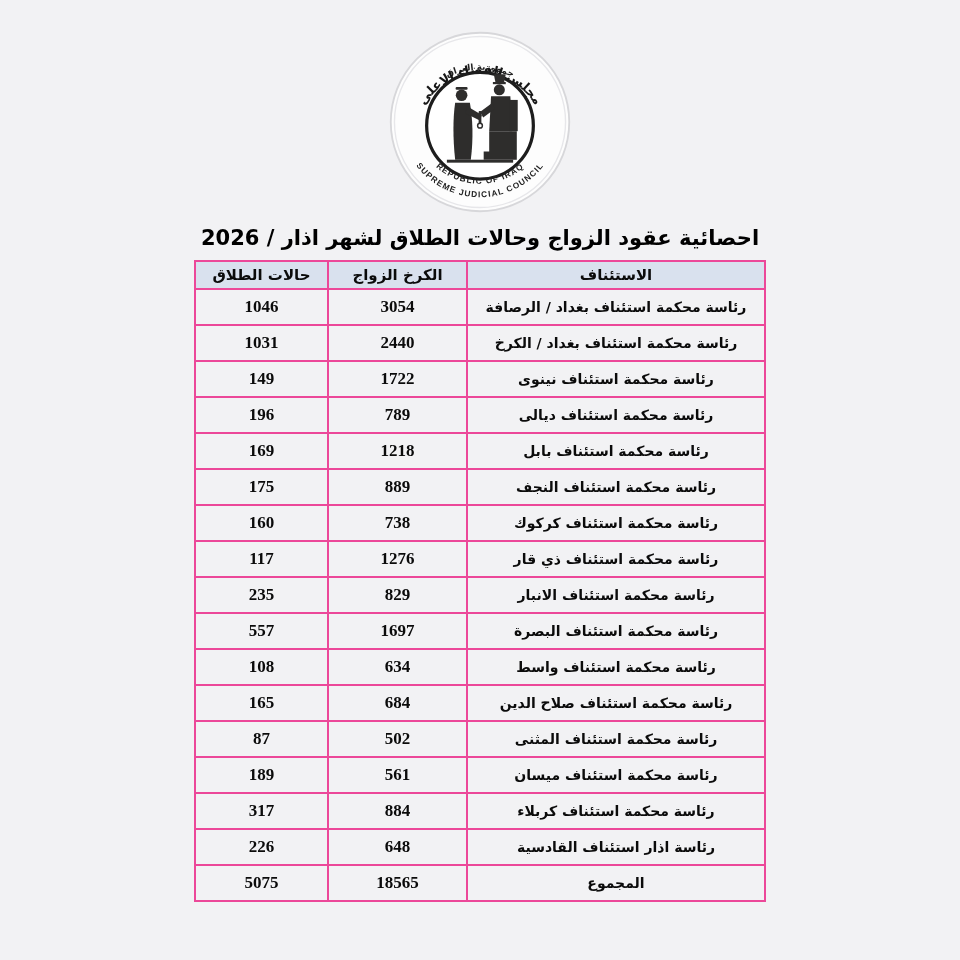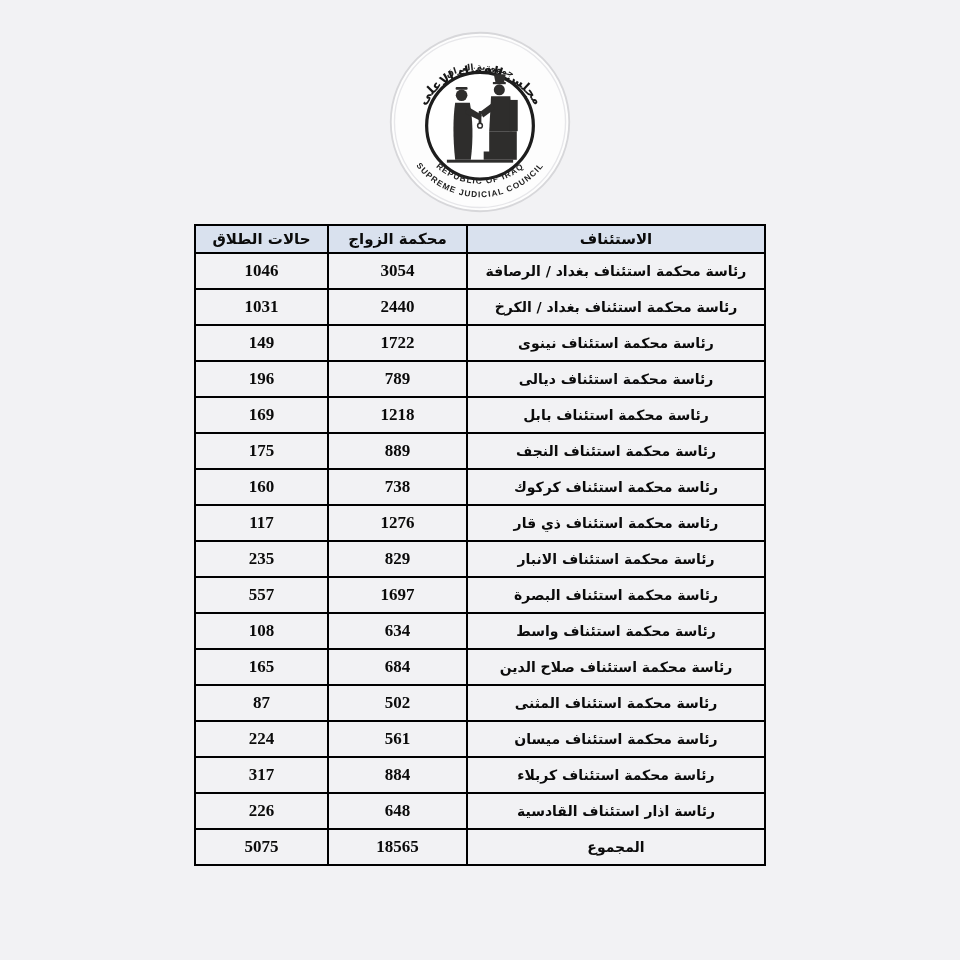--- a/index.html
+++ b/index.html
@@ -29,21 +29,21 @@
     font-family:"DejaVu Sans",sans-serif;
   }
   table.stats{
     margin-top:10px;
     border-collapse:collapse;
     direction:rtl;
     table-layout:fixed;
     width:570px;
   }
   table.stats th, table.stats td{
-    border:2px solid #000000;
+    border:2px solid #ec4899;
     text-align:center;
     vertical-align:middle;
     padding:0 15px;
     overflow:hidden;
     white-space:nowrap;
   }
   table.stats th{
     height:26px;
     font-size:15px;
     font-weight:bold;
@@ -116,31 +116,32 @@
 
       <text class="seal-english">
         <textPath href="#arcBotInner" startOffset="50%" text-anchor="middle">REPUBLIC OF IRAQ</textPath>
       </text>
       <text class="seal-english">
         <textPath href="#arcBotOuter" startOffset="50%" text-anchor="middle">SUPREME JUDICIAL COUNCIL</textPath>
       </text>
     </svg>
   </div>
 
+  <div class="doc-title">احصائية عقود الزواج وحالات الطلاق لشهر اذار / 2026</div>
 
   <table class="stats">
     <colgroup>
       <col class="c-court">
         <col class="c-marriage">
         <col class="c-divorce">
     </colgroup>
     <thead>
       <tr style="background: rgb(217, 225, 238);">
         <th>الاستئناف</th>
-        <th>محكمة الزواج</th>
+        <th>الكرخ الزواج</th>
         <th>حالات الطلاق</th>
       </tr>
     </thead>
     <tbody>
         <tr>
           <td class="court">رئاسة محكمة استئناف بغداد / الرصافة</td>
           <td class="num">3054</td>
           <td class="num">1046</td>
         </tr>
         <tr>
@@ -199,21 +200,21 @@
           <td class="num">165</td>
         </tr>
         <tr>
           <td class="court">رئاسة محكمة استئناف المثنى</td>
           <td class="num">502</td>
           <td class="num">87</td>
         </tr>
         <tr>
           <td class="court">رئاسة محكمة استئناف ميسان</td>
           <td class="num">561</td>
-          <td class="num">224</td>
+          <td class="num">189</td>
         </tr>
         <tr>
           <td class="court">رئاسة محكمة استئناف كربلاء</td>
           <td class="num">884</td>
           <td class="num">317</td>
         </tr>
         <tr>
           <td class="court">رئاسة اذار استئناف القادسية</td>
           <td class="num">648</td>
           <td class="num">226</td>

